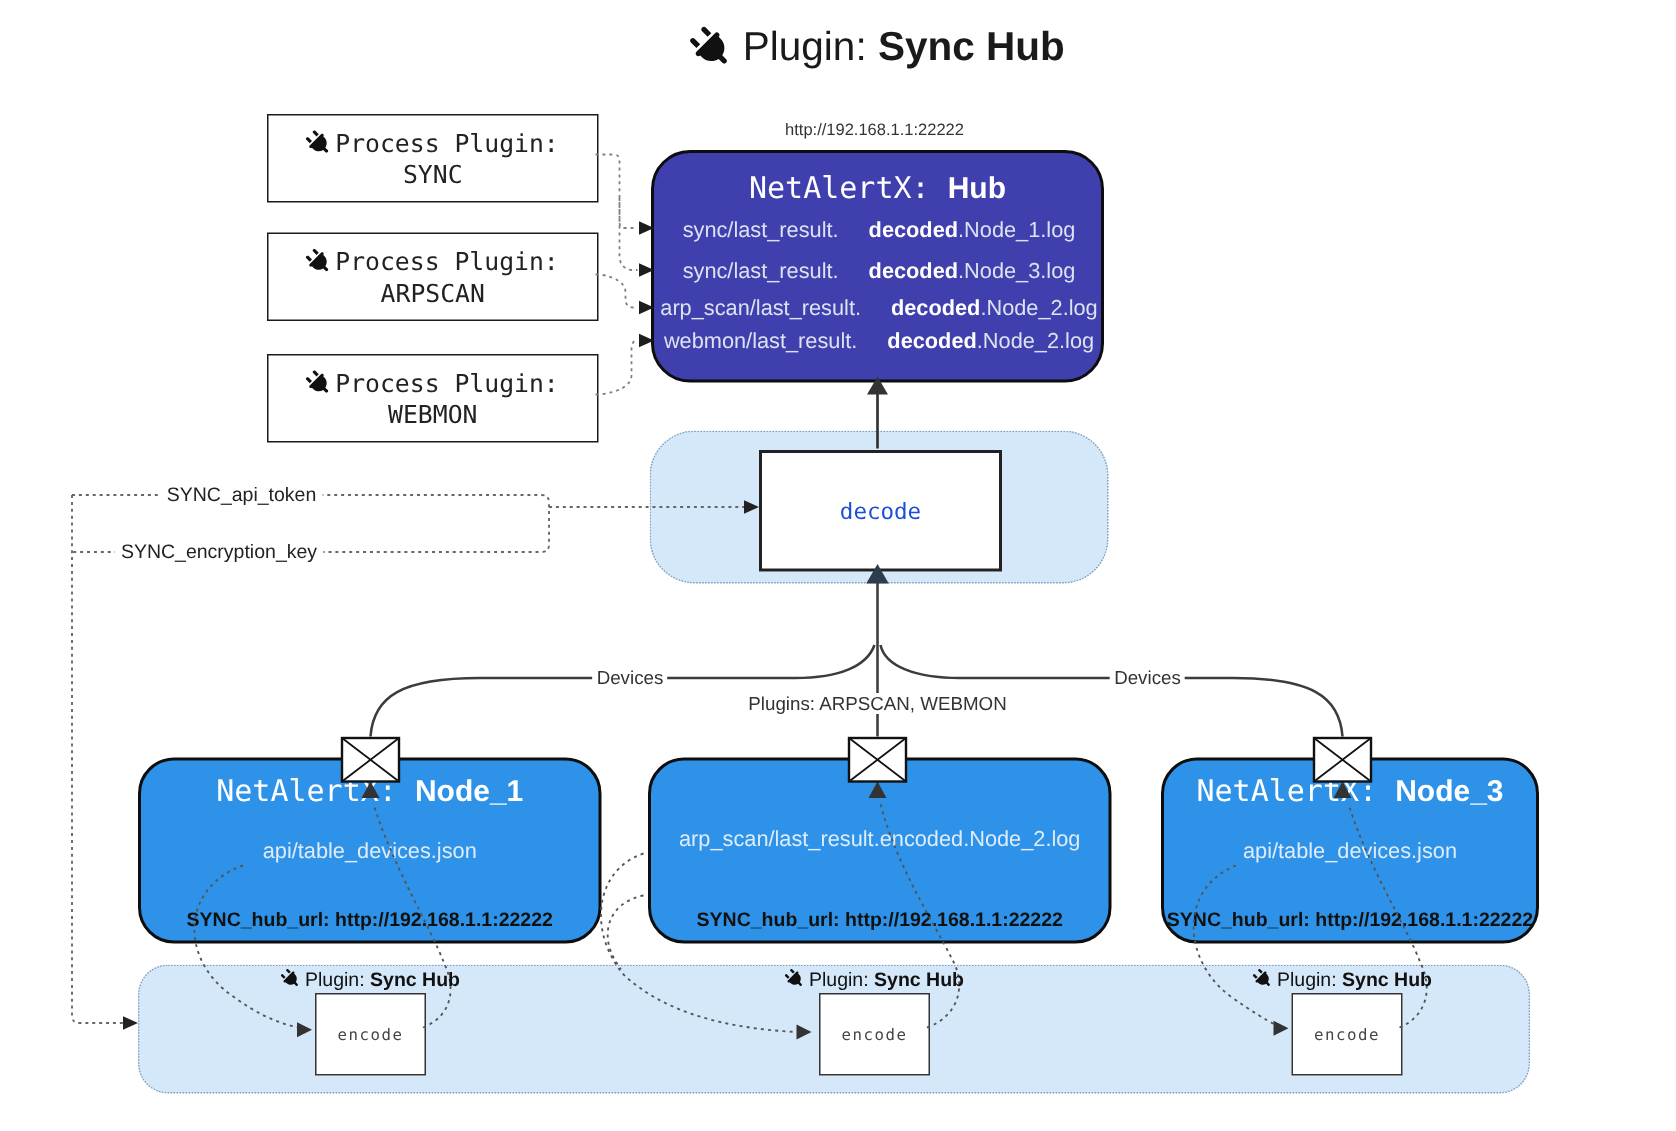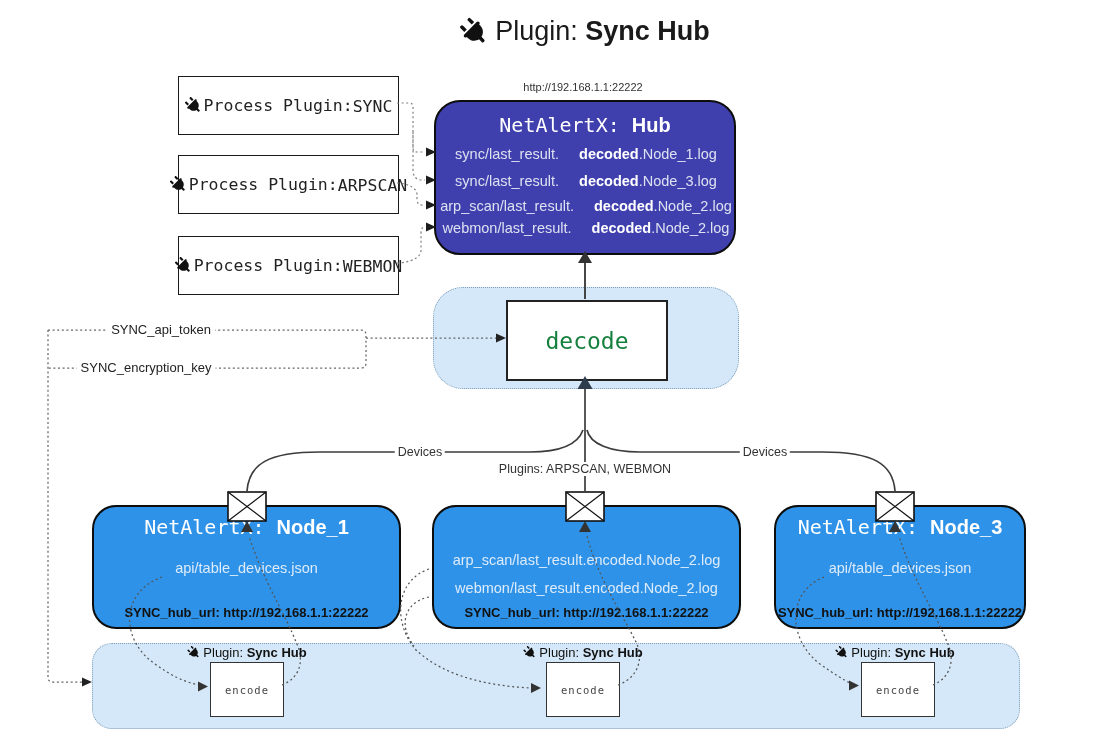--- a/index.html
+++ b/index.html
@@ -13,21 +13,21 @@
   .lbl{z-index:5;}
 
   
   .title{position:absolute;left:585px;top:16px;transform:translateX(-50%);
          display:flex;align-items:center;gap:7px;font-size:27px;white-space:nowrap;z-index:5;}
   .title b{font-weight:700;}
   .plug{transform:rotate(-45deg);flex:0 0 auto;}
 
   
   .pbox{position:absolute;left:178px;width:219px;height:57px;background:#fff;border:1.6px solid #1a1a1a;
-        display:flex;align-items:center;justify-content:center;
+        display:flex;flex-direction:column;align-items:center;justify-content:center;
         font-family:"DejaVu Sans Mono",monospace;font-size:16.5px;color:#222;}
   .pbox .l1{display:flex;align-items:center;gap:2px;white-space:nowrap;}
   .pbox .l2{margin-top:2px;}
 
   
   .hub-url{position:absolute;left:583px;top:81px;transform:translateX(-50%);
            font-size:11px;color:#333;white-space:nowrap;background:#fff;padding:0 3px;}
   .hub{position:absolute;left:434px;top:100px;width:298px;height:151px;
        background:var(--hub_bg,#3f3fae);border:2px solid #0d0d0d;border-radius:26px;}
   .hub-title{position:absolute;left:0;right:0;top:11px;text-align:center;white-space:nowrap;
@@ -36,21 +36,21 @@
   .hub-title b{font-weight:700;}
   .hublog{position:absolute;left:4px;right:2px;text-align:center;white-space:nowrap;
           font-size:14.5px;color:var(--hub_text,#dde2f0);}
   .hublog b{color:#fff;font-weight:700;margin-left:20px;}
 
   
   .decode-panel{position:absolute;left:433px;top:287px;width:304px;height:100px;
                 background:var(--panel_bg,#d5e8f9);border:1.4px dotted #7d9db9;border-radius:30px;}
   .decode-box{position:absolute;left:506px;top:300px;width:158px;height:77px;background:#fff;
               border:2px solid #222;display:flex;align-items:center;justify-content:center;
-              font-family:"DejaVu Sans Mono",monospace;font-size:23px;color:#15803d;}
+              font-family:"DejaVu Sans Mono",monospace;font-size:15px;color:#1d4ed8;}
 
   
   .node{position:absolute;top:505px;height:120px;background:var(--node_bg,#2e93e8);
         border:2.4px solid #0d0d0d;border-radius:24px;}
   .node-title{position:absolute;left:0;right:0;top:8px;text-align:center;white-space:nowrap;
               color:#fff;font-size:20px;}
   .node-title .mono{font-family:"DejaVu Sans Mono",monospace;}
   .node-title b{font-weight:700;}
   .nfile{position:absolute;left:0;right:0;text-align:center;white-space:nowrap;
          font-size:14.5px;color:var(--node_text,#ddebfa);}
@@ -132,21 +132,20 @@
   <div class="edgelabel" style="left:765px;top:445px;">Devices</div>
   <div class="edgelabel" style="left:585px;top:462px;">Plugins: ARPSCAN, WEBMON</div>
 
   <div class="node box" style="left:92px;width:305px;">
     <div class="node-title"><span class="mono">NetAlertX: </span><b>Node_1</b></div>
     <div class="nfile" style="top:53px;">api/table_devices.json</div>
     <div class="nurl">SYNC_hub_url: http://192.168.1.1:22222</div>
   </div>
   <div class="node box" style="left:432px;width:305px;">
     <div class="nfile" style="top:45px;">arp_scan/last_result.encoded.Node_2.log</div>
-    <div class="nfile" style="top:73px;">webmon/last_result.encoded.Node_2.log</div>
     <div class="nurl">SYNC_hub_url: http://192.168.1.1:22222</div>
   </div>
   <div class="node box" style="left:774px;width:248px;">
     <div class="node-title"><span class="mono">NetAlertX: </span><b>Node_3</b></div>
     <div class="nfile" style="top:53px;">api/table_devices.json</div>
     <div class="nurl">SYNC_hub_url: http://192.168.1.1:22222</div>
   </div>
 
   <div class="band panel"></div>
 

